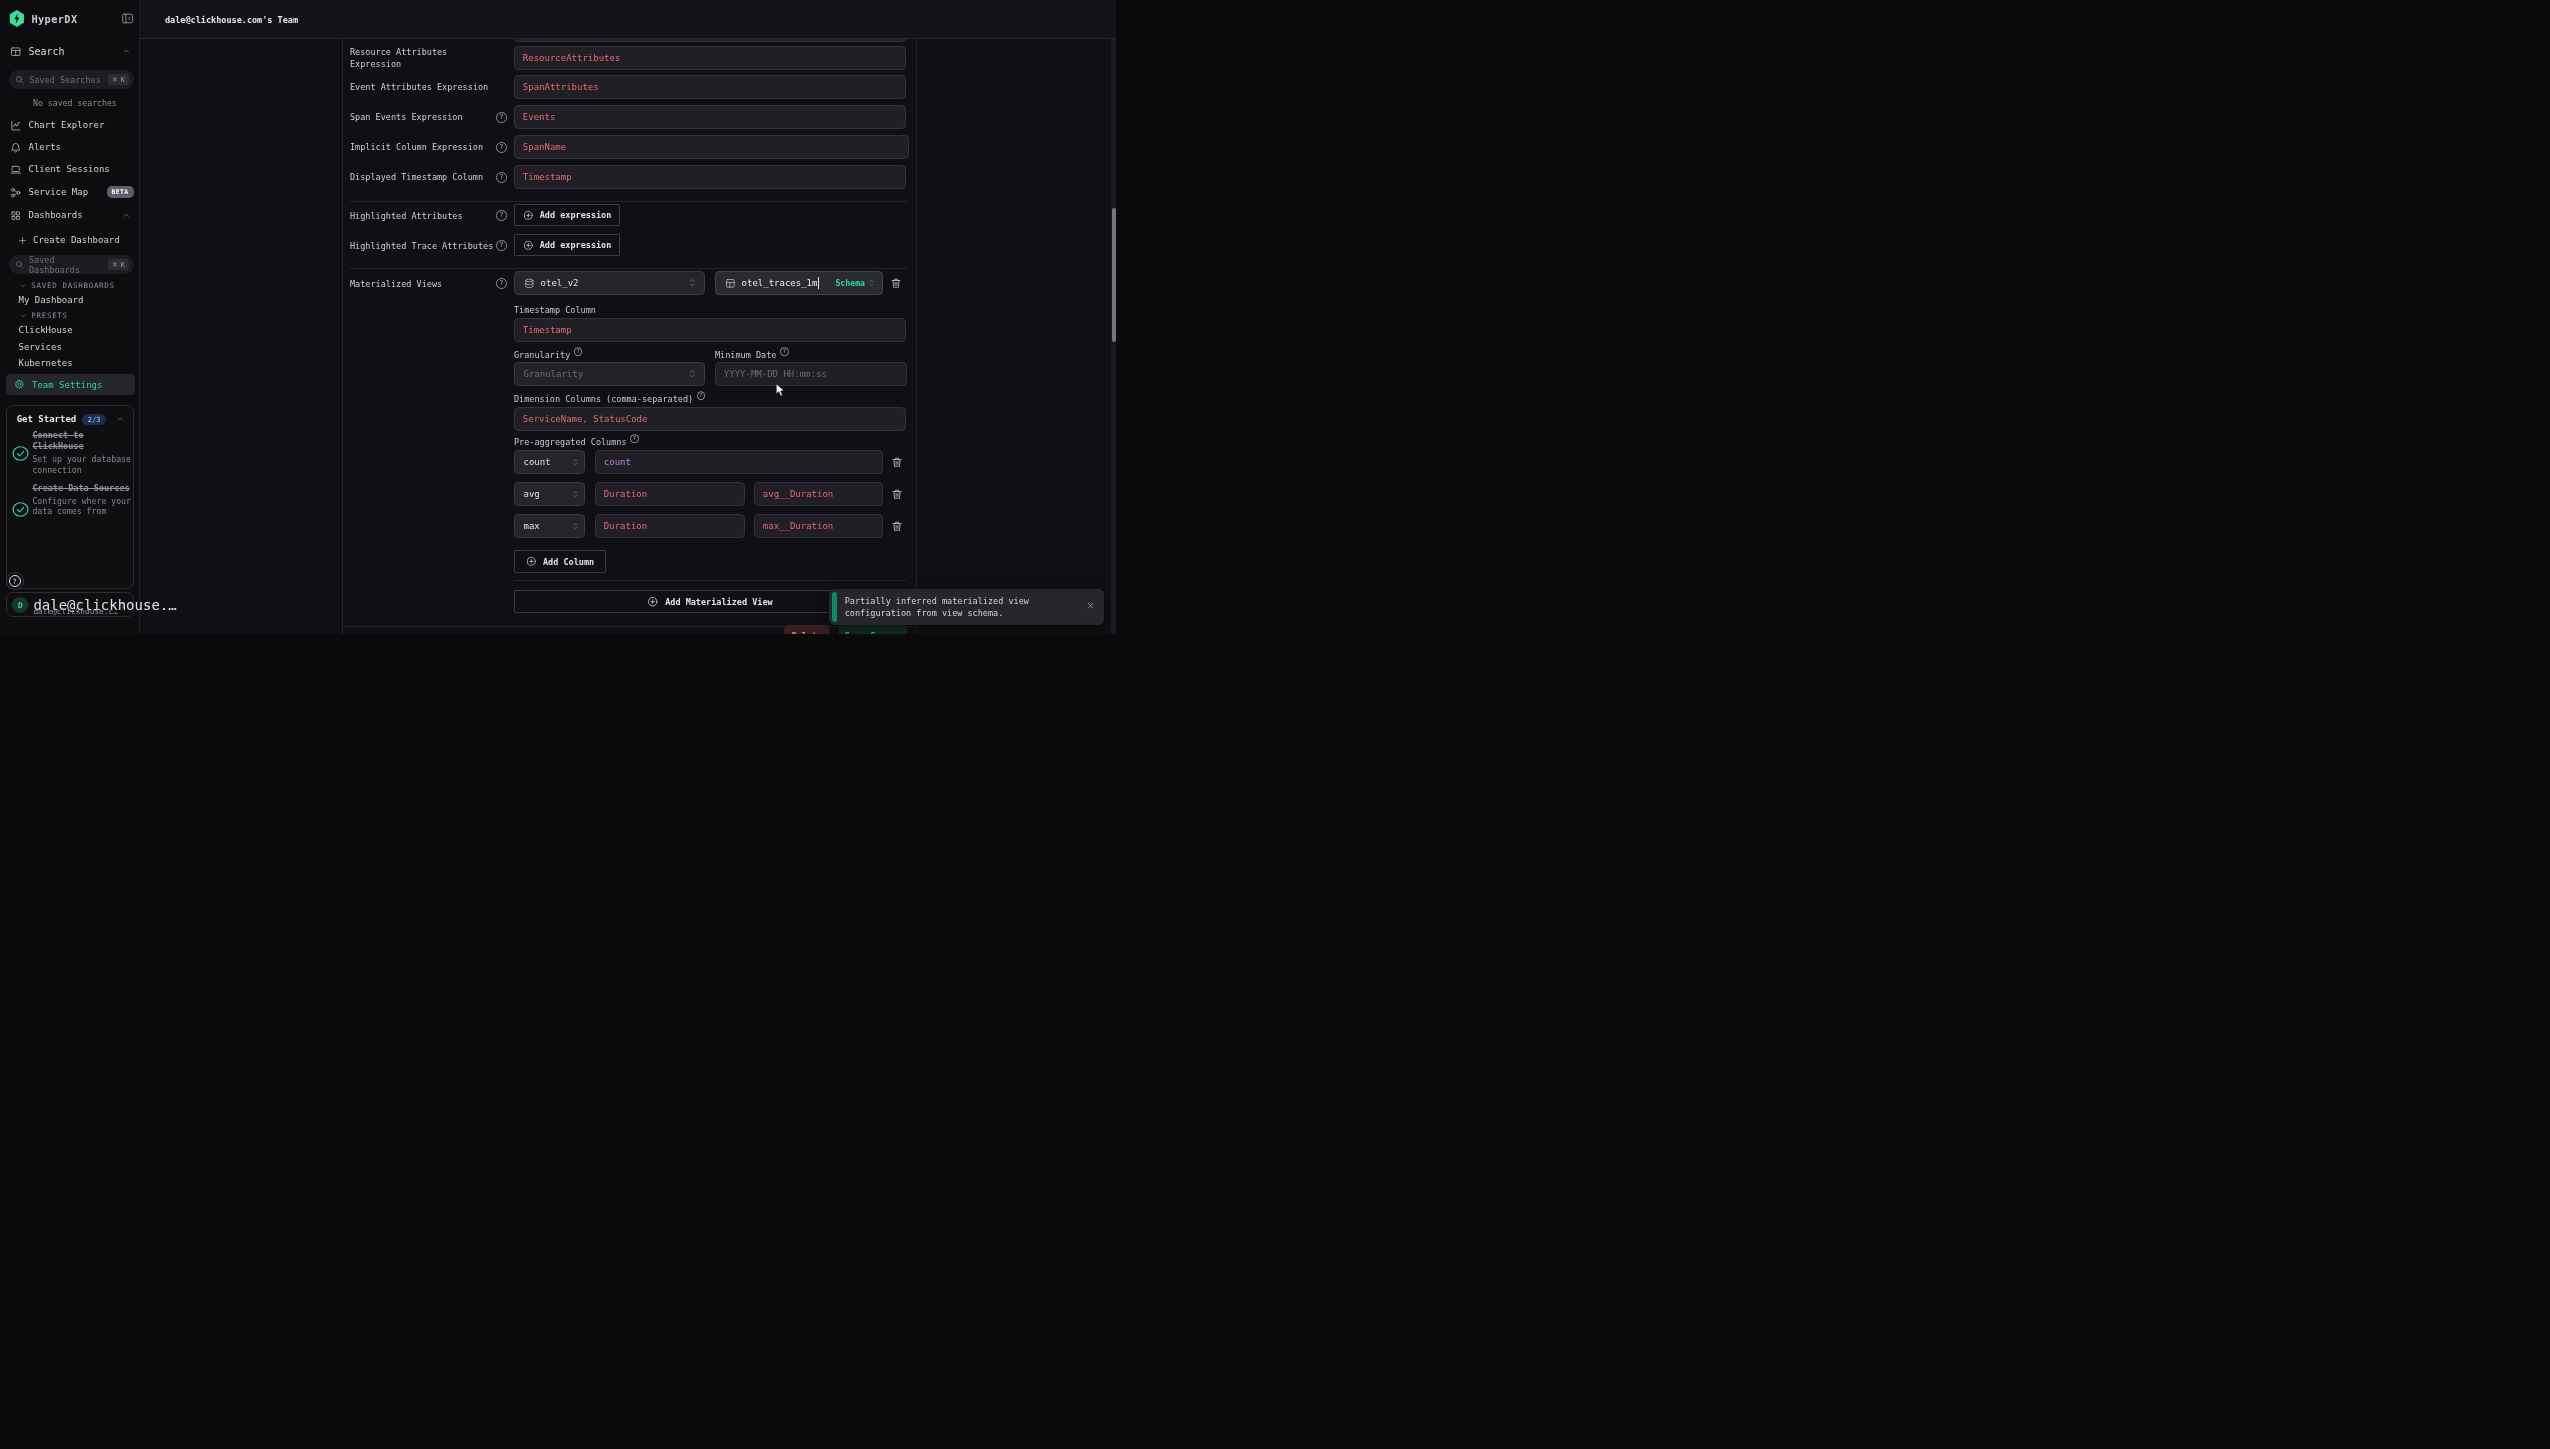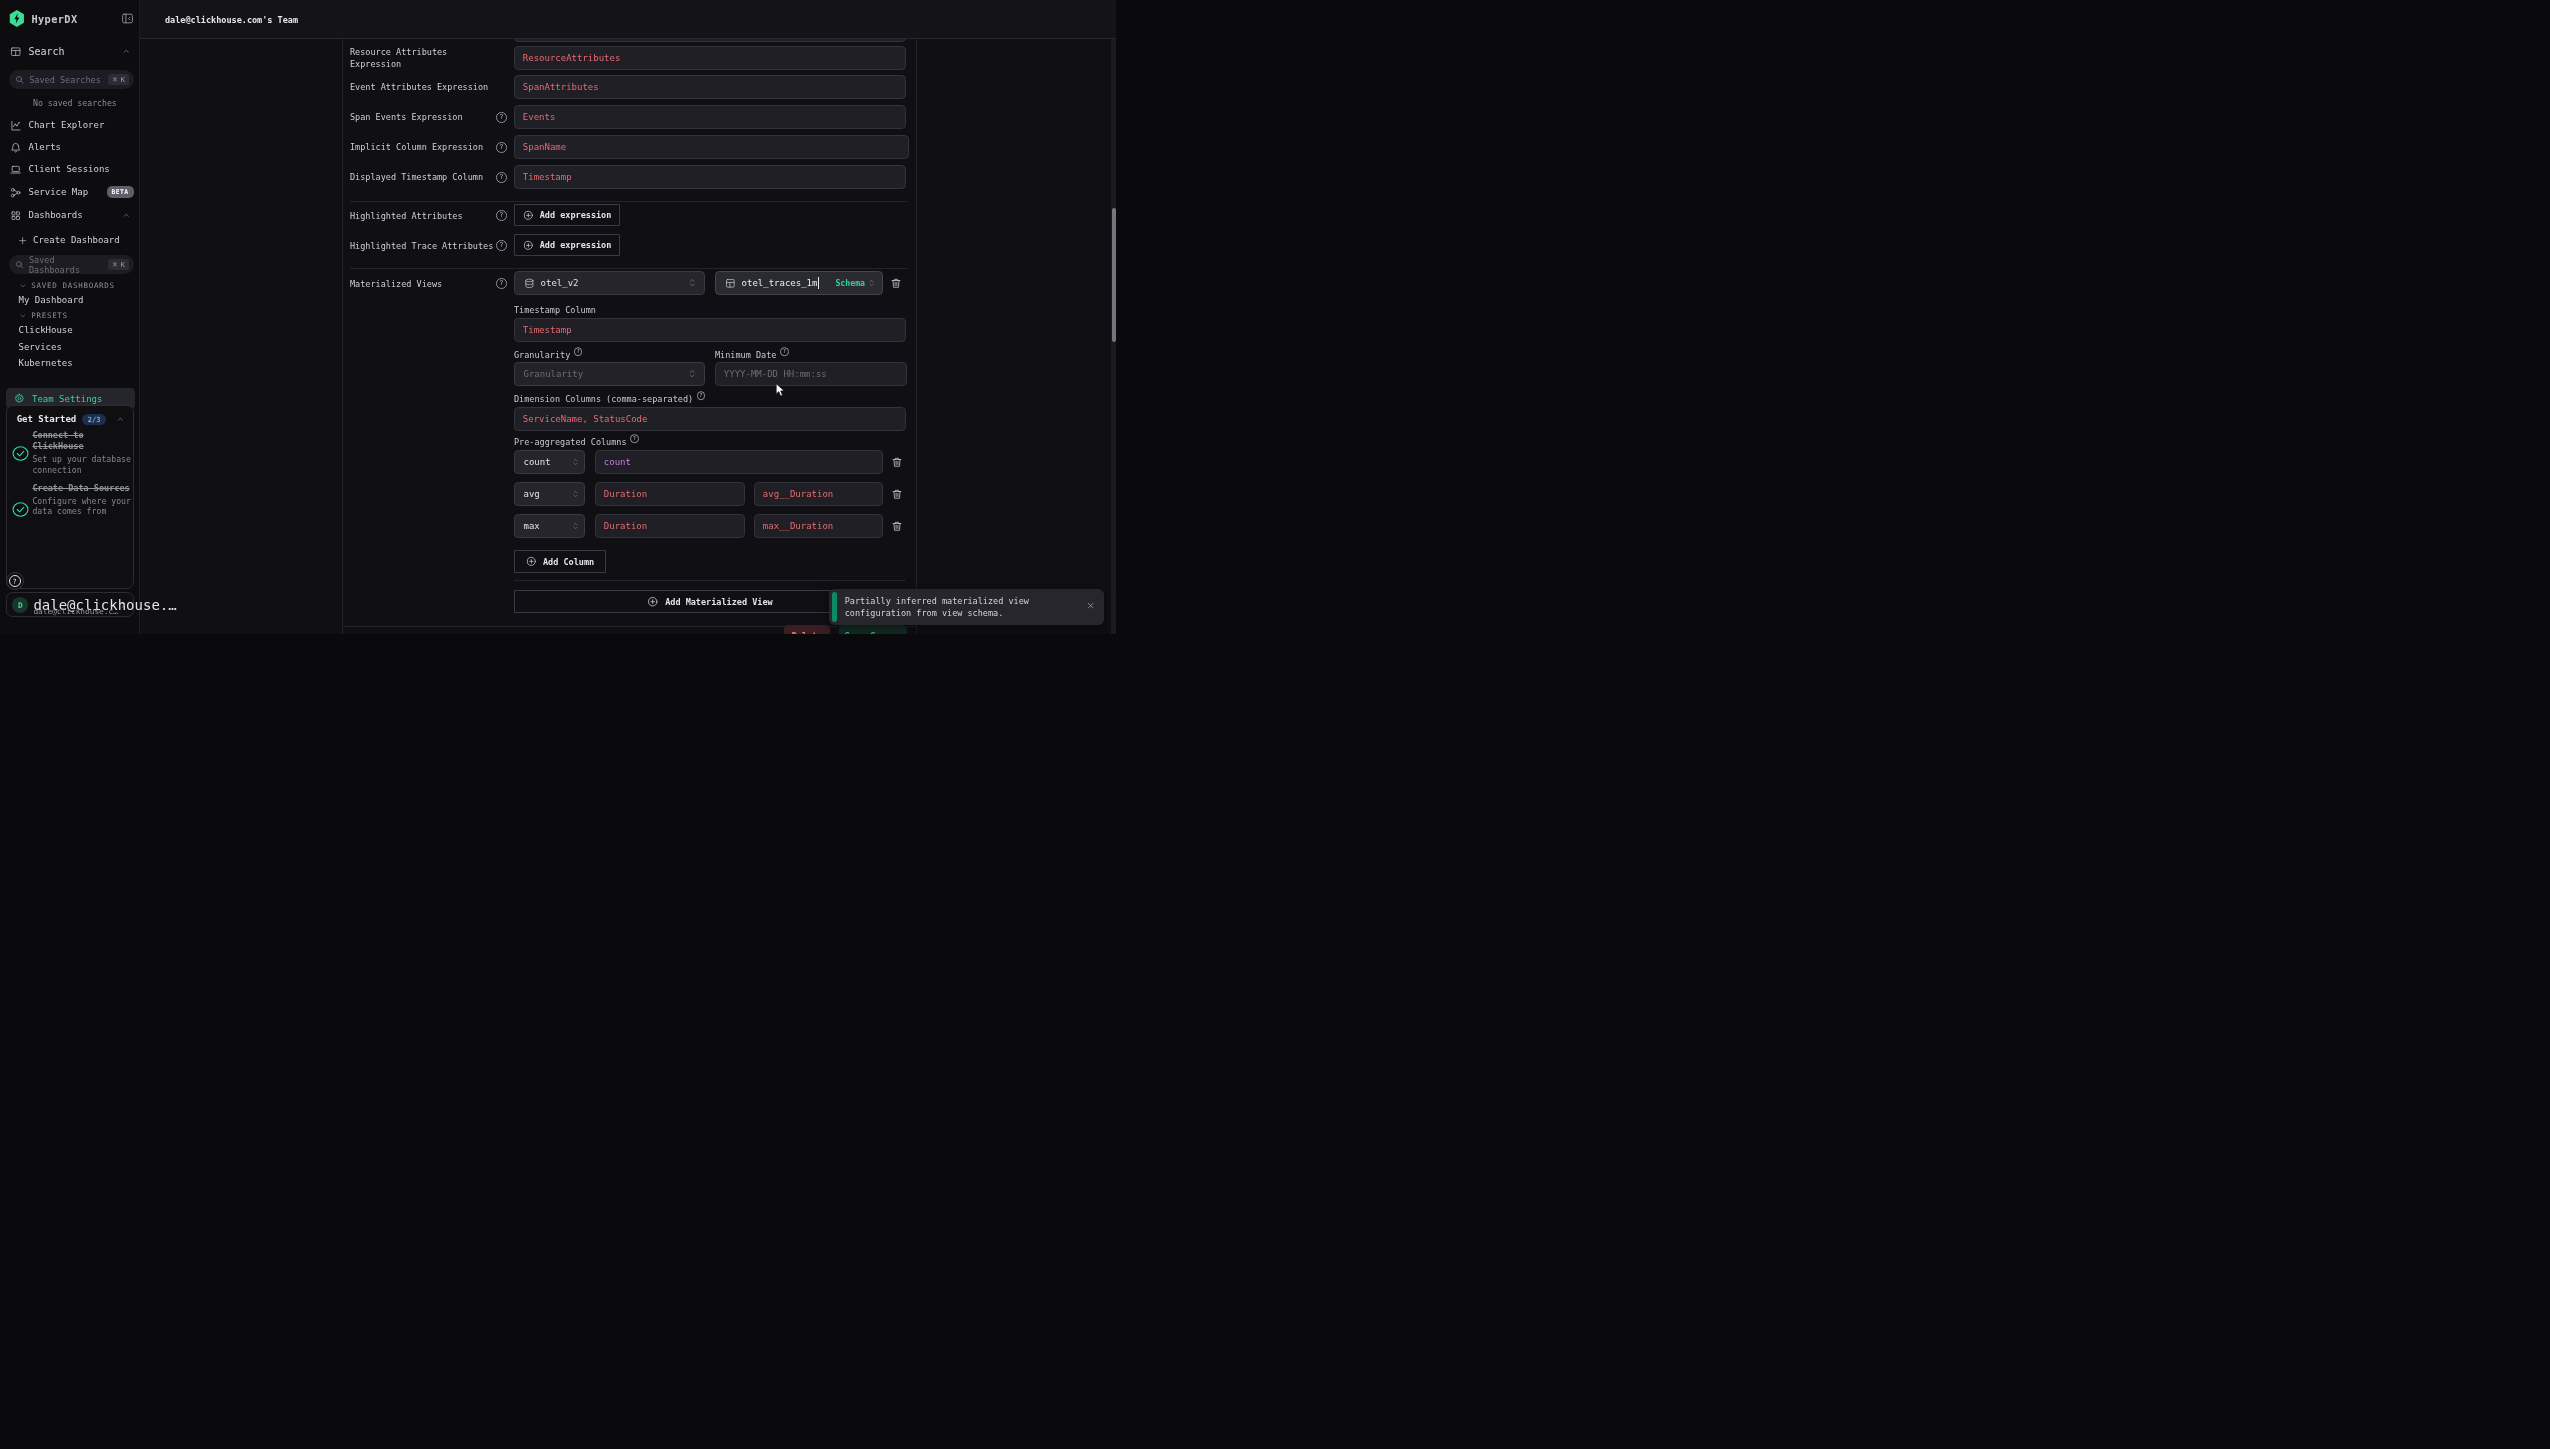--- a/index.html
+++ b/index.html
@@ -26,21 +26,21 @@
   .pill .ph { margin-left:5px; font-size:8.5px; color:#6d6d75; }
   .kbd { margin-left:auto; background:#2c2c33; border-radius:2.8px; padding:1.4px 4.3px; font-size:6.8px; color:#a2a2aa; white-space:nowrap; }
   .muted-line { position:absolute; font-size:8.2px; color:#8a8a91; }
   .nav-item { position:absolute; left:0; width:140px; height:18.5px; display:flex; align-items:center; color:#d2d2d8; font-size:9px; cursor:pointer; }
   .nav-item .nic { margin-left:10px; color:#c0c0c7; }
   .nav-item .nlabel { margin-left:7.1px; }
   .beta { position:absolute; right:6.4px; background:#5d606a; color:#ffffff; font-size:6.4px; font-weight:bold; border-radius:5px; padding:1.8px 5px; letter-spacing:0.4px; }
   .subitem { position:absolute; left:18.5px; font-size:9px; color:#d2d2d8; cursor:pointer; }
   .group-hd { position:absolute; left:18.5px; display:flex; align-items:center; gap:5px; color:#8f8f97; cursor:pointer; }
   .group-hd span { font-size:7.5px; letter-spacing:0.7px; }
-  .team-settings { position:absolute; left:5.7px; top:374px; width:129px; height:21.4px; background:#25262b; border-radius:4.3px; display:flex; align-items:center; cursor:pointer;margin-top:14px; }
+  .team-settings { position:absolute; left:5.7px; top:374px; width:129px; height:21.4px; background:#25262b; border-radius:4.3px; display:flex; align-items:center; cursor:pointer; }
   .team-settings .gic { margin-left:8.5px; color:#2ed3a2; }
   .team-settings .tlabel { margin-left:7.1px; color:#2ed3a2; font-size:9px; }
 
   
   .gs-card { position:absolute; left:6.4px; top:405px; width:128px; height:184px; border:0.7px solid #2b2b31; border-radius:7.1px; background:#0f0f12; overflow:hidden; }
   .gs-head { position:absolute; left:0; top:6.4px; width:100%; height:14.2px; display:flex; align-items:center; }
   .gs-title { margin-left:9.3px; font-size:9px; font-weight:bold; color:#eaeaee; }
   .gs-badge { margin-left:5.7px; background:#1c2e4a; color:#70b0f5; font-size:7.1px; font-weight:bold; border-radius:6.4px; padding:1.4px 5.7px; }
   .gs-chev { position:absolute; right:8.5px; color:#9a9aa2; }
   .gs-item { position:absolute; left:0; width:100%; }

